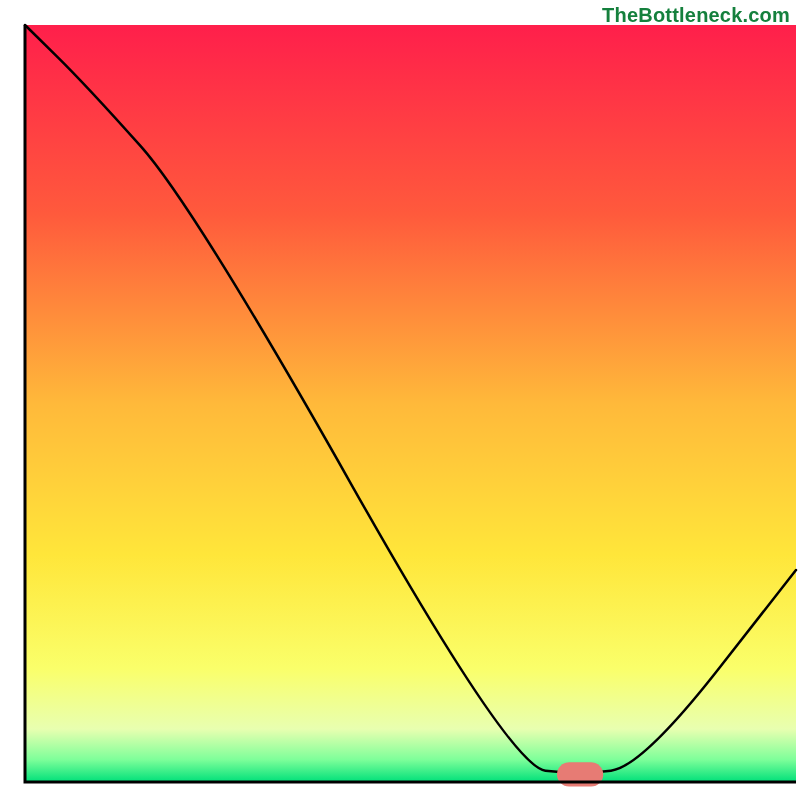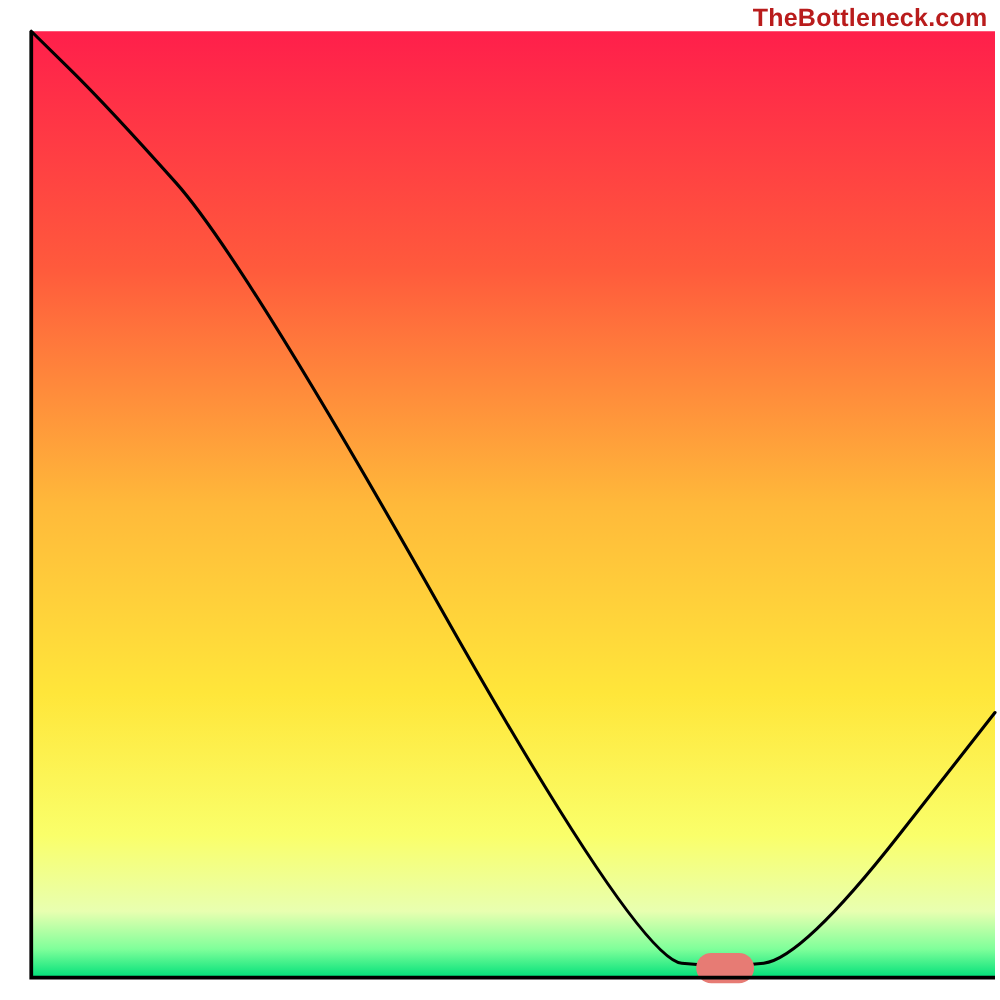--- a/index.html
+++ b/index.html
@@ -10,21 +10,21 @@
     font-family: Arial, Helvetica, sans-serif;
     position: relative;
     overflow: hidden;
   }
   .watermark {
     position: absolute;
     top: 4px;
     right: 10px;
     font-size: 20px;
     font-weight: bold;
-    color: #b91c1c;
+    color: #15803d;
     letter-spacing: 0.2px;
     z-index: 5;
   }
   .chart-wrap {
     position: absolute;
     left: 0;
     top: 0;
     width: 800px;
     height: 800px;
   }

